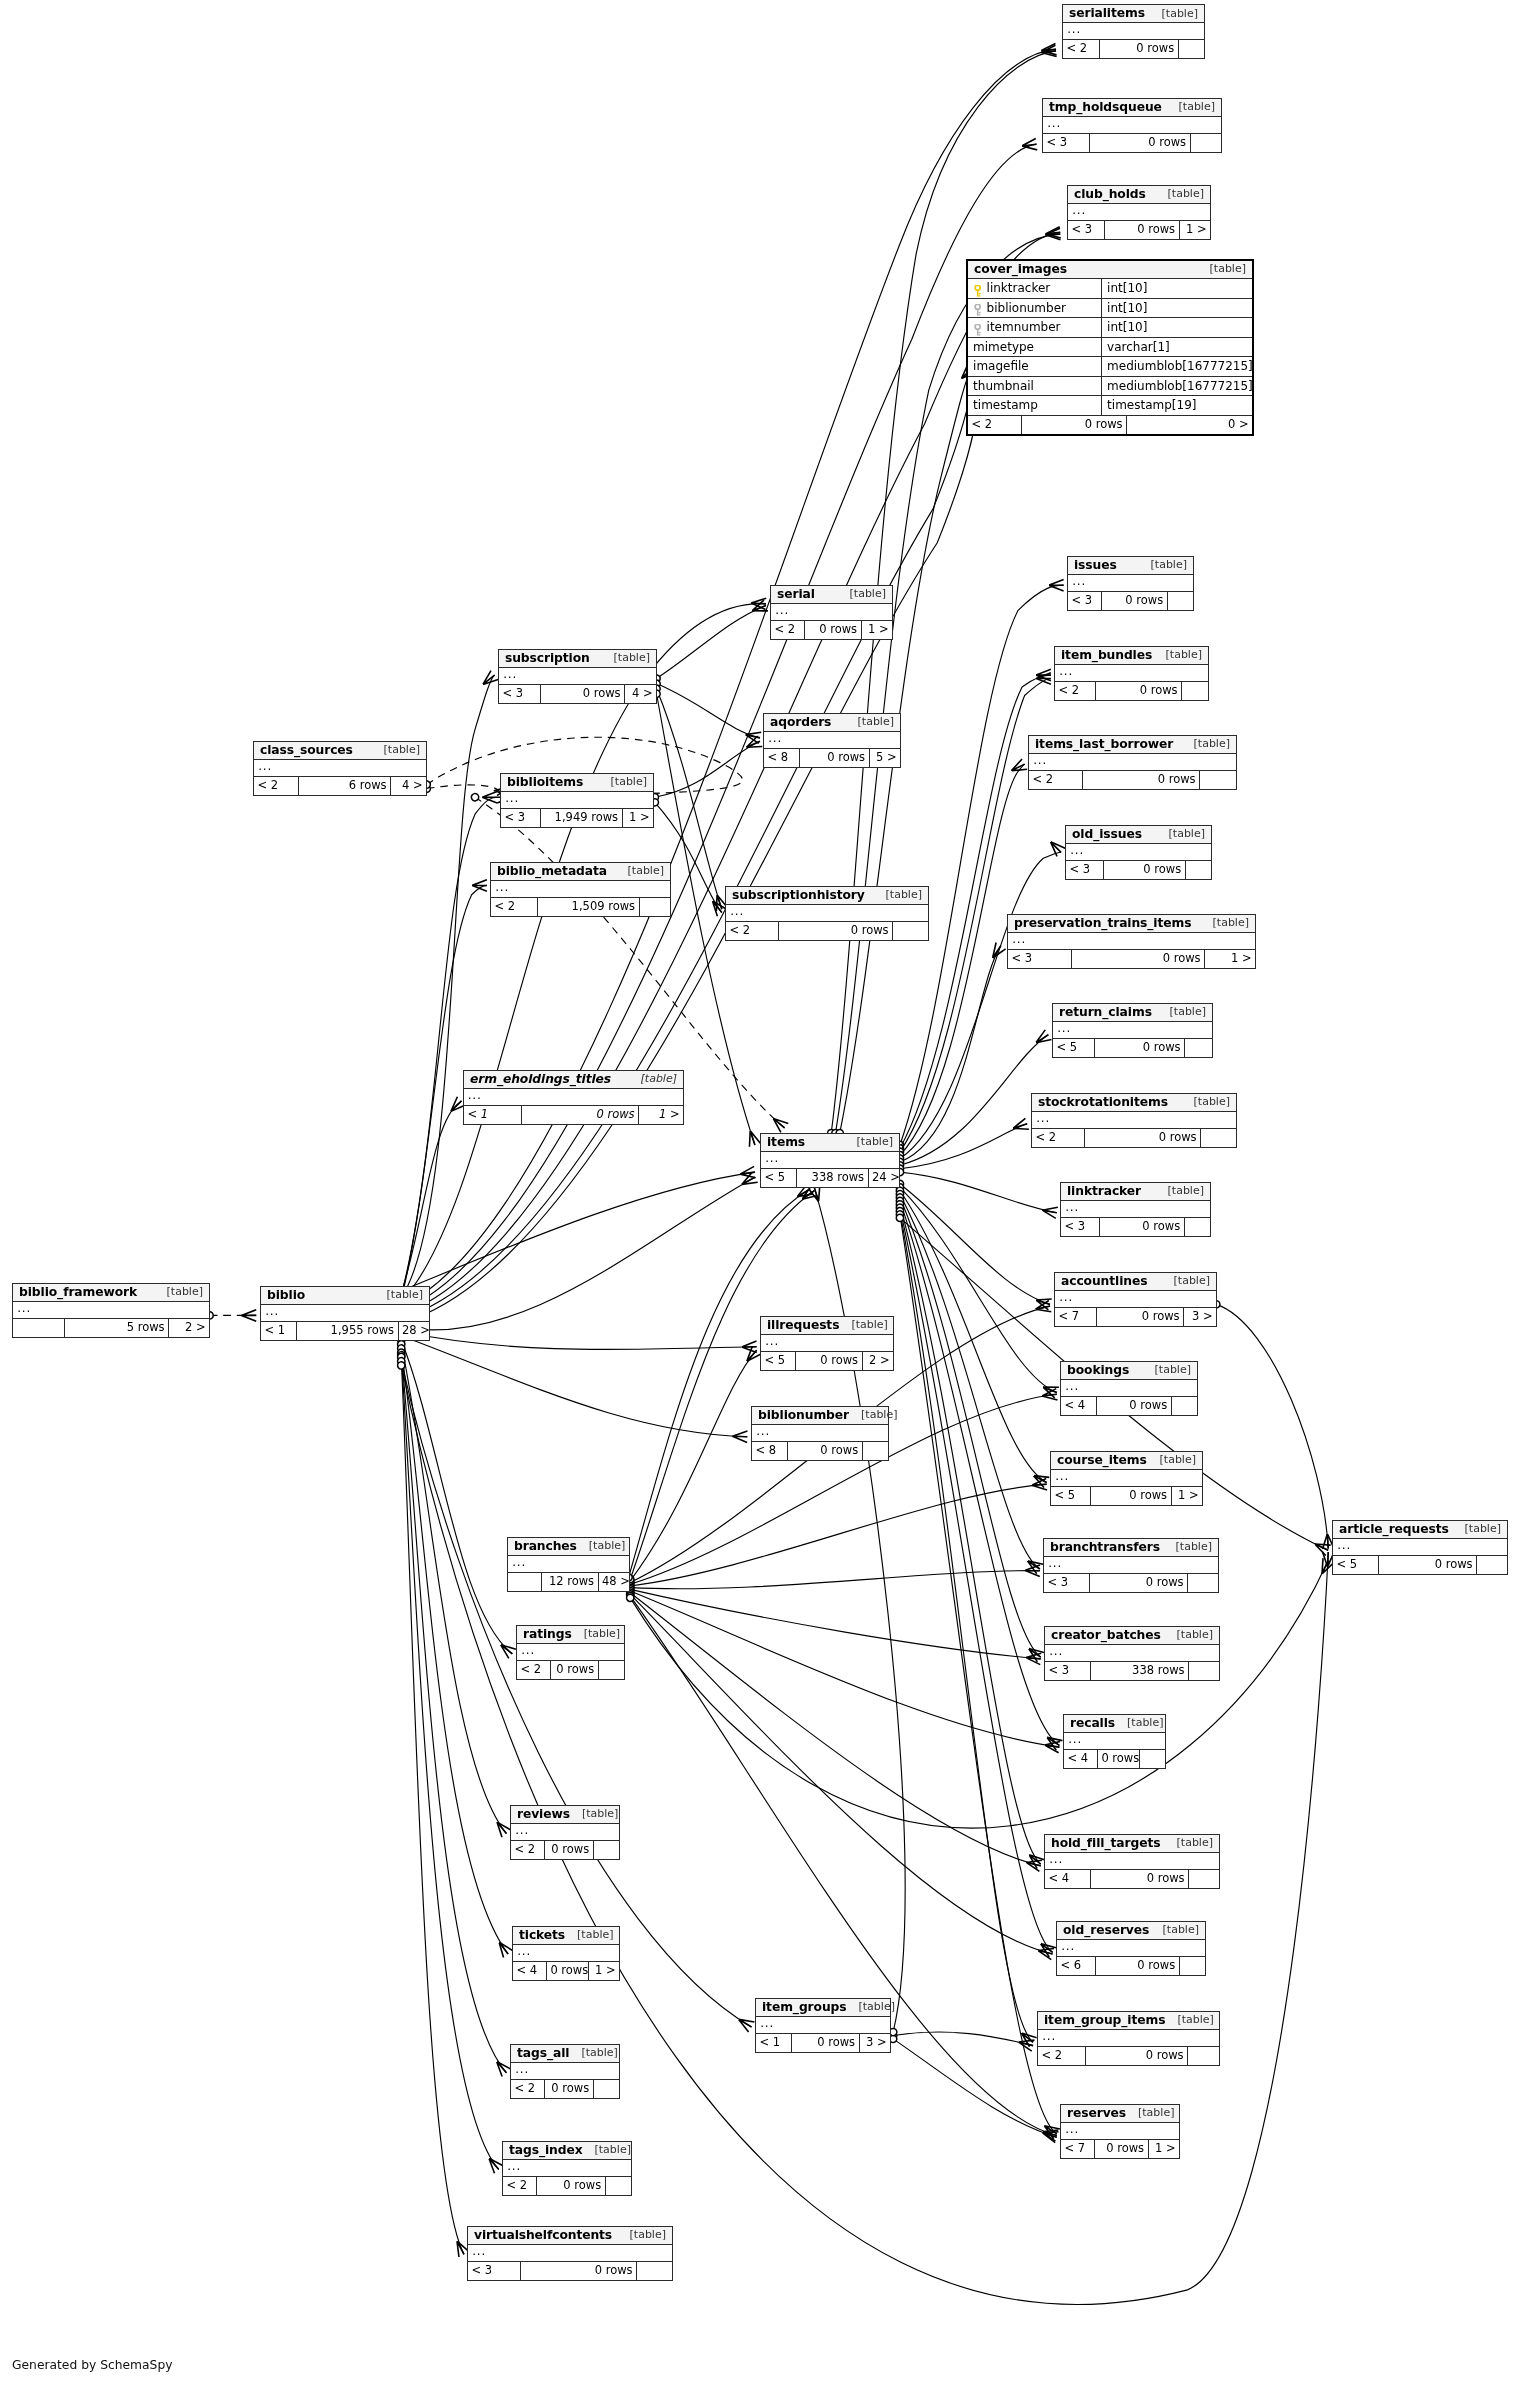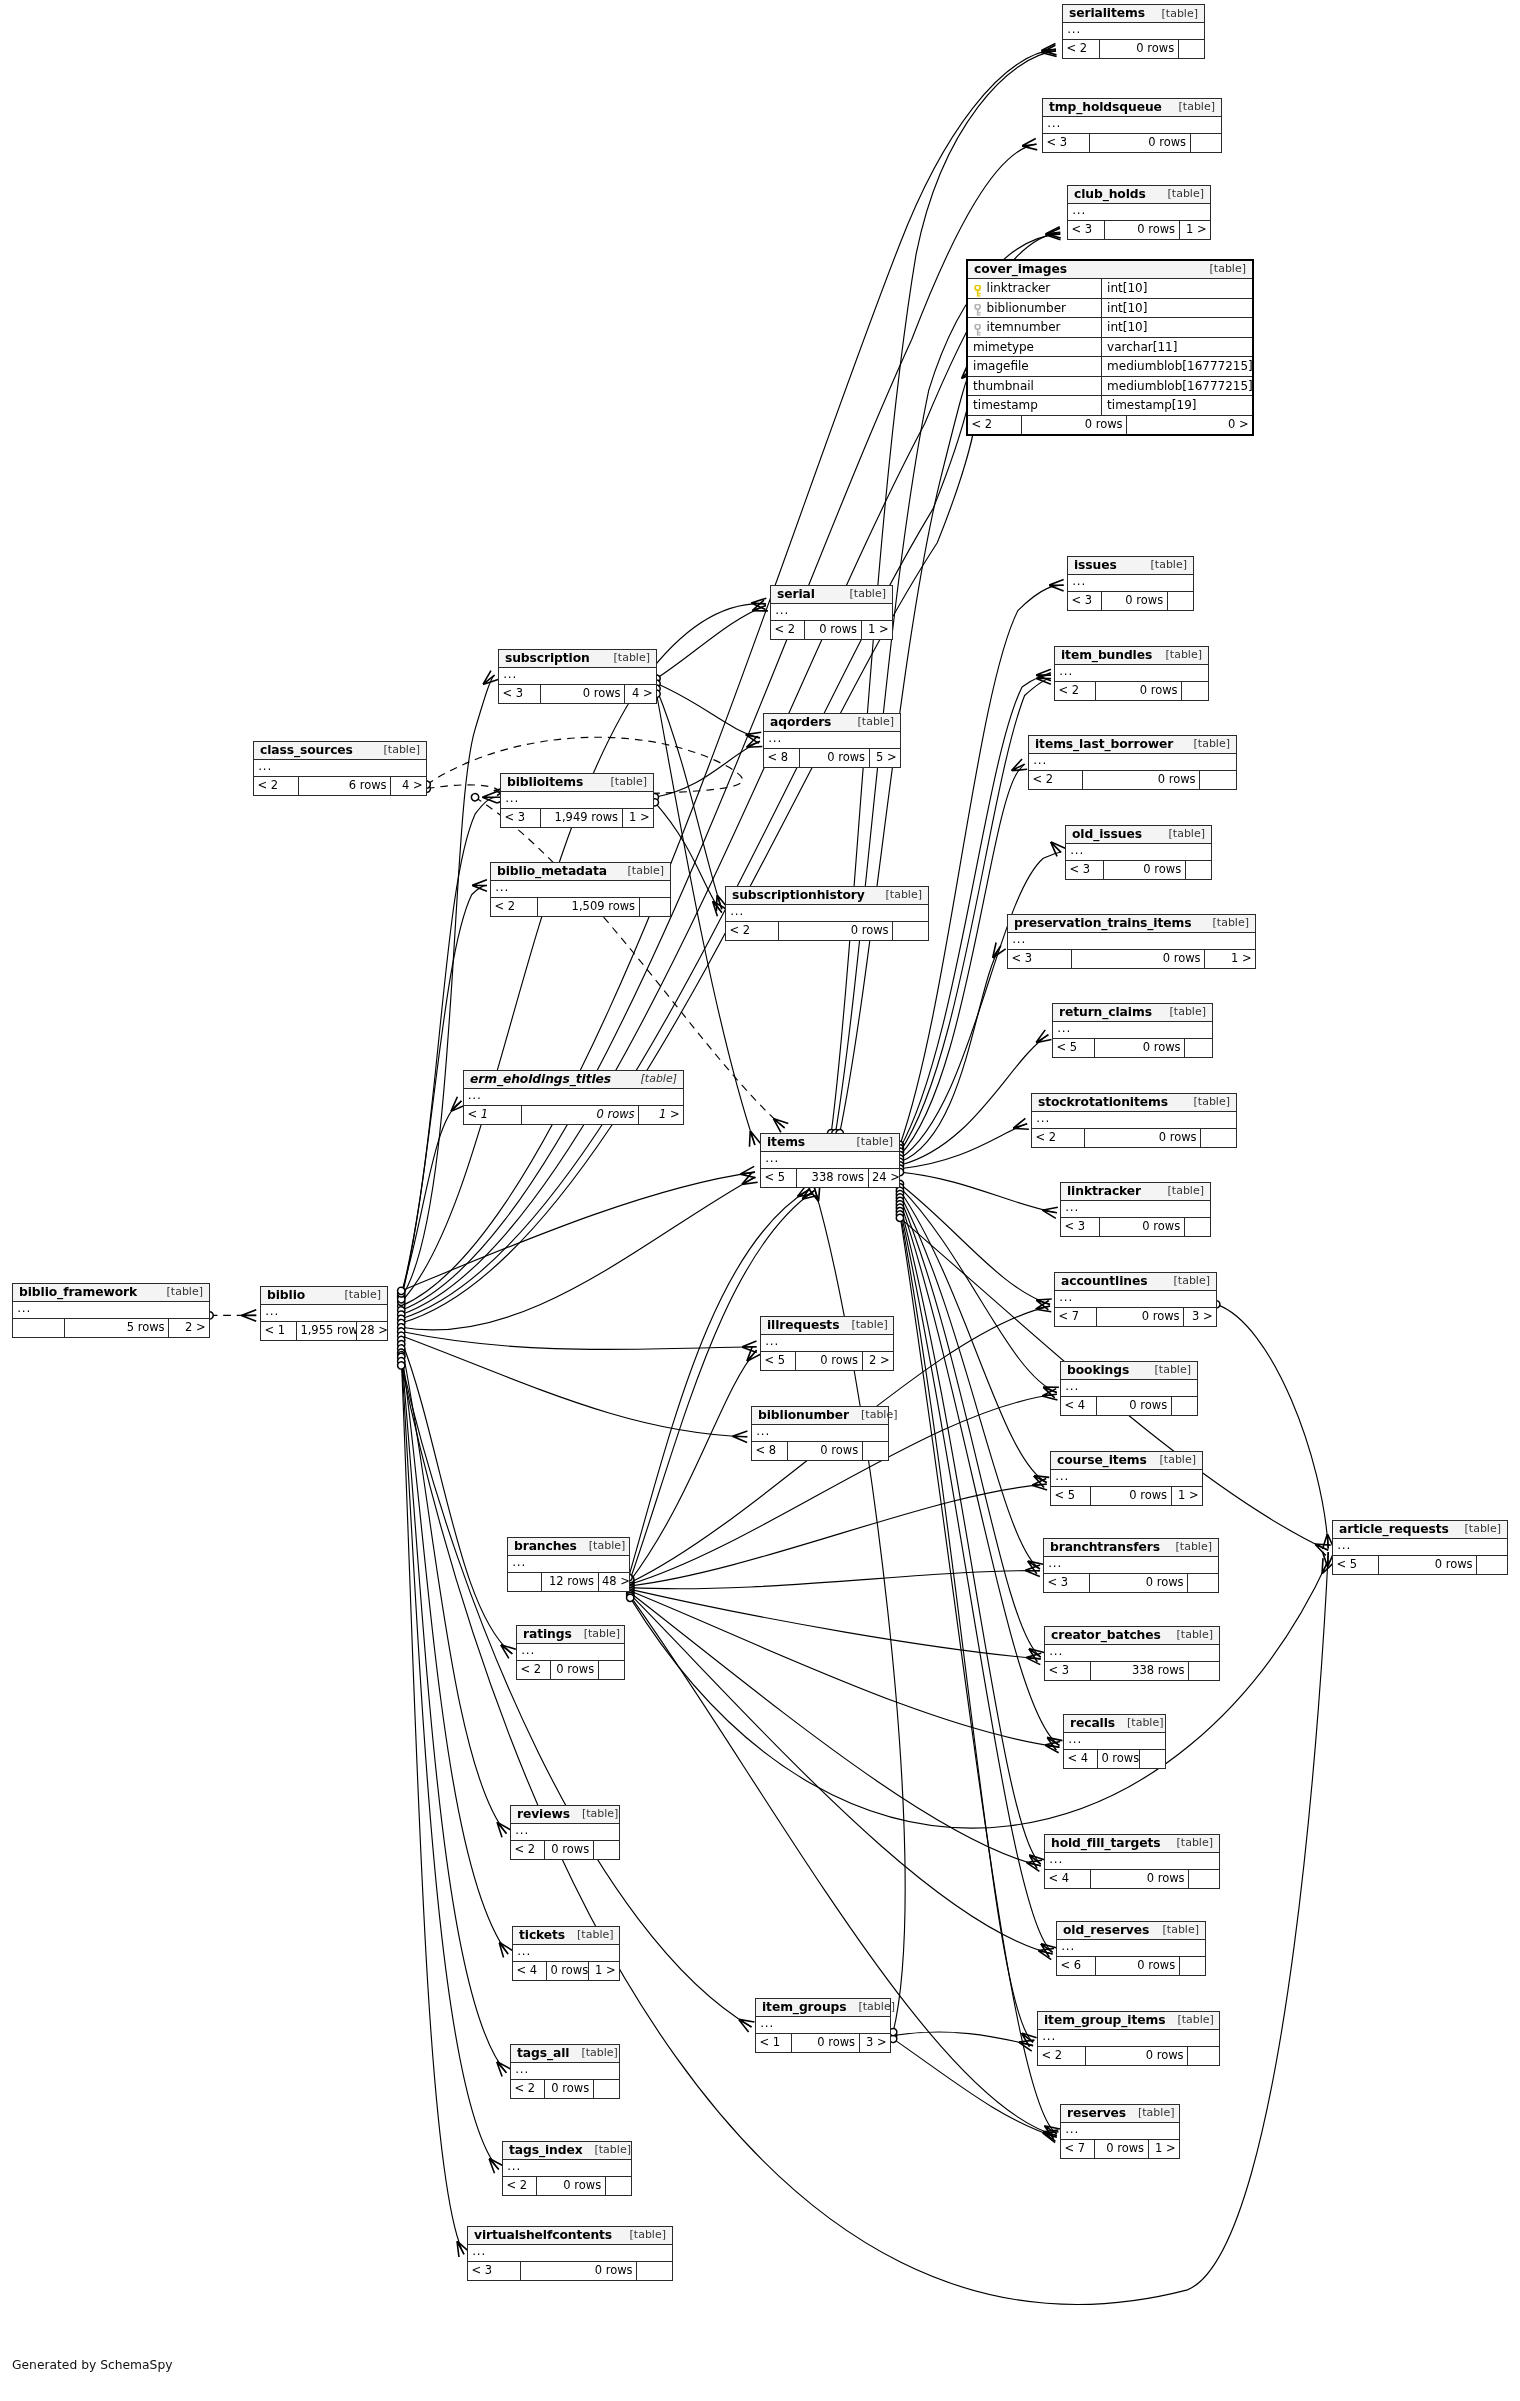--- a/index.html
+++ b/index.html
@@ -253,21 +253,21 @@
                 <rect x="6.5" y="12.0" width="2.2" height="1.6" fill="#b4b4b4"></rect>
               </svg></span>
             <span>itemnumber</span>
           </div>
           <div class="tn-col-type">int[10]</div>
         </div>
         <div class="tn-col">
           <div class="tn-col-name">
             <span>mimetype</span>
           </div>
-          <div class="tn-col-type">varchar[11]</div>
+          <div class="tn-col-type">varchar[1]</div>
         </div>
         <div class="tn-col">
           <div class="tn-col-name">
             <span>imagefile</span>
           </div>
           <div class="tn-col-type">mediumblob[16777215]</div>
         </div>
         <div class="tn-col">
           <div class="tn-col-name">
             <span>thumbnail</span>
@@ -546,21 +546,21 @@
           <span class="tn-name">biblio_framework</span>
           <span class="tn-kind">[table]</span>
         </div>
         <div class="tn-ellipsis">...</div>
         <div class="tn-footer">
           <div class="tn-foot-cell tn-foot-left" style="width:52px;flex:0 0 52px;"></div>
           <div class="tn-foot-cell tn-foot-mid">5 rows</div>
           <div class="tn-foot-cell tn-foot-right" style="width:40px;flex:0 0 40px;">2 &gt;</div>
         </div>
       </div>
-      <div class="table-node" style="left: 260px; top: 1286px; width: 128px;">
+      <div class="table-node" style="left: 260px; top: 1286px; width: 170px;">
         <div class="tn-title">
           <span class="tn-name">biblio</span>
           <span class="tn-kind">[table]</span>
         </div>
         <div class="tn-ellipsis">...</div>
         <div class="tn-footer">
           <div class="tn-foot-cell tn-foot-left" style="width:36px;flex:0 0 36px;">&lt; 1</div>
           <div class="tn-foot-cell tn-foot-mid">1,955 rows</div>
           <div class="tn-foot-cell tn-foot-right" style="width:30.5px;flex:0 0 30.5px;">28 &gt;</div>
         </div>

